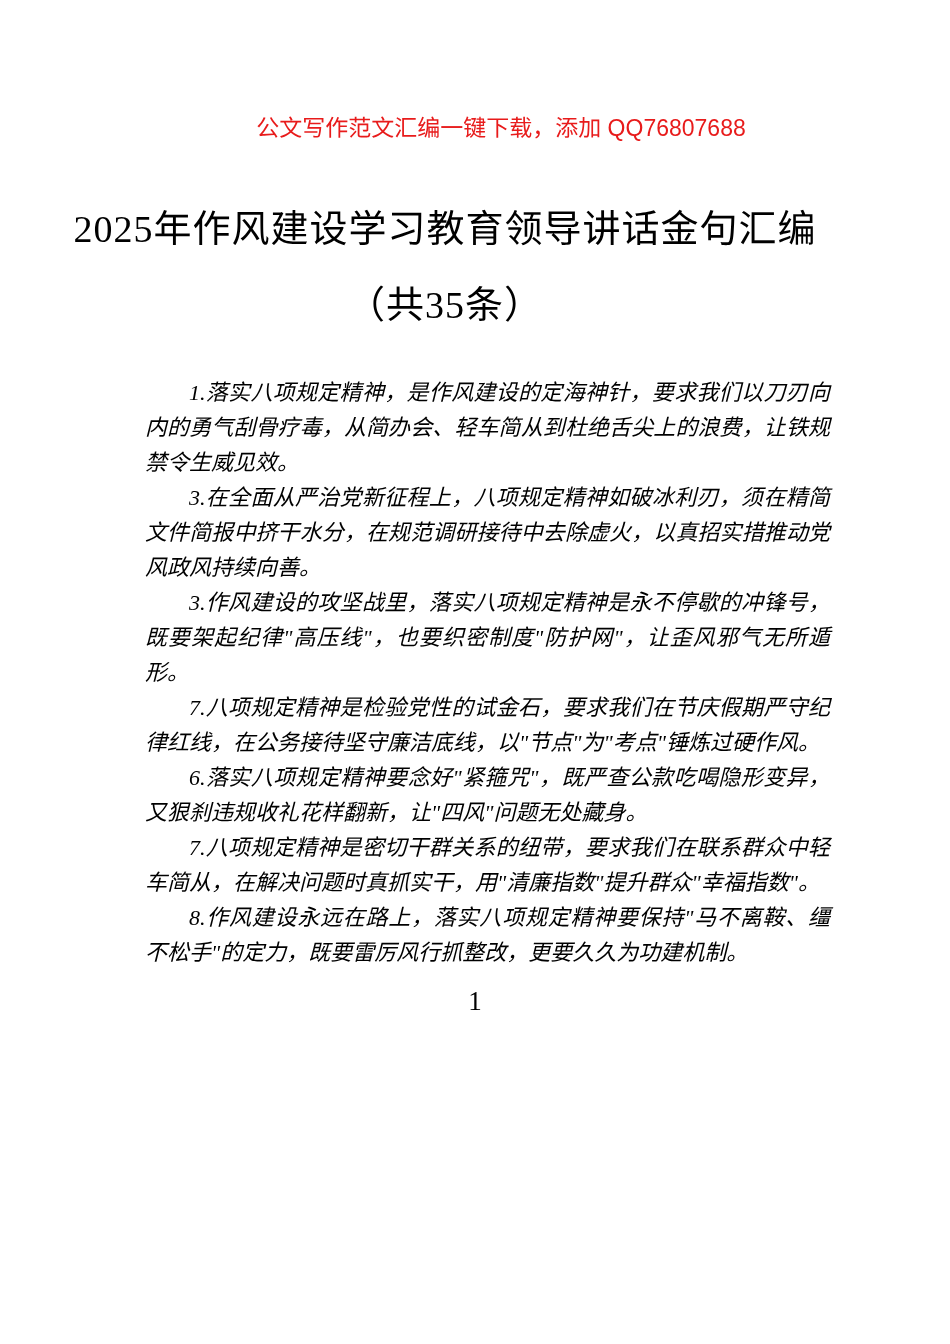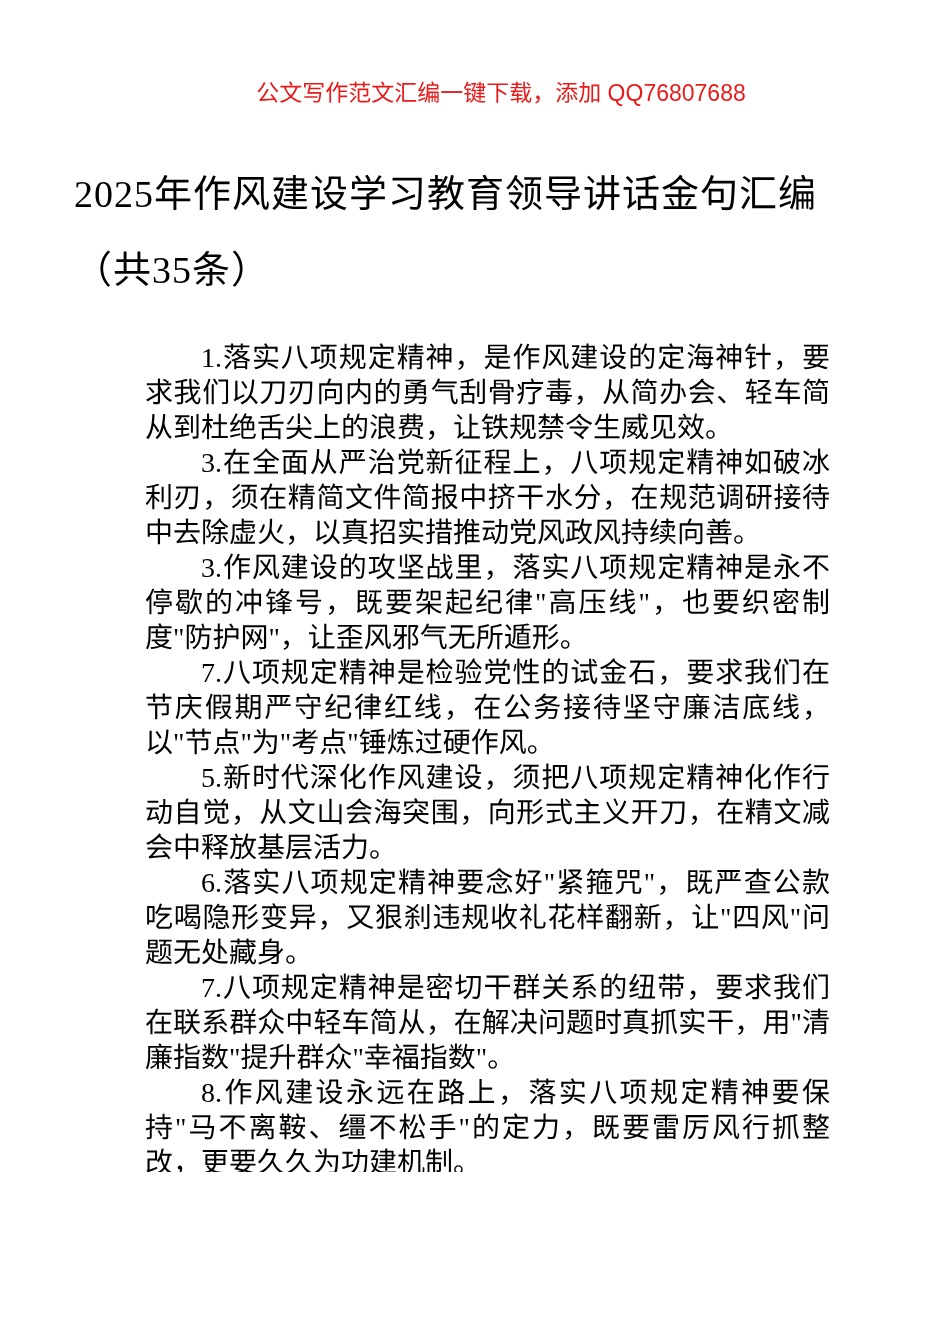--- a/index.html
+++ b/index.html
@@ -8,46 +8,47 @@
     background: #ffffff;
   }
   .page {
     position: relative;
     width: 950px;
     height: 1172px;
     margin: 0 auto;
     background: #ffffff;
     color: #000000;
     box-sizing: border-box;
-    padding-top: 78px;
+    padding-top: 113px;
     overflow: hidden;
   }
   .promo {
     font-family: "Liberation Sans", sans-serif;
     font-size: 23px;
     line-height: 30px;
     text-align: center;
     color: #e81b1b;
     transform: translateX(26px);
     white-space: nowrap;
   }
   .doc-title {
     font-family: "Liberation Serif", sans-serif;
     font-size: 38px;
     font-weight: normal;
     line-height: 76px;
-    text-align: left;
-    margin: 48px 118px 0 74px;
+    text-align: center;
+    margin: 48px 118px 0 58px;
     letter-spacing: 1px;
   }
   .doc-body {
     margin: 32px 120px 0 145px;
     font-family: "Liberation Serif", sans-serif;
-    font-size: 28px;
+    font-size: 22px;
     line-height: 35px;
+    font-style: italic;
   }
   .doc-body p {
     margin: 0;
     padding: 0;
     text-indent: 2em;
     text-align: justify;
     text-justify: inter-ideograph;
   }
   .page-number {
     margin-top: 14px;
@@ -64,21 +65,20 @@
 
   <div class="promo">公文写作范文汇编一键下载，添加 QQ76807688</div>
 
   <h1 class="doc-title">2025年作风建设学习教育领导讲话金句汇编（共35条）</h1>
 
   <div class="doc-body">
       <p>1.落实八项规定精神，是作风建设的定海神针，要求我们以刀刃向内的勇气刮骨疗毒，从简办会、轻车简从到杜绝舌尖上的浪费，让铁规禁令生威见效。</p>
       <p>3.在全面从严治党新征程上，八项规定精神如破冰利刃，须在精简文件简报中挤干水分，在规范调研接待中去除虚火，以真招实措推动党风政风持续向善。</p>
       <p>3.作风建设的攻坚战里，落实八项规定精神是永不停歇的冲锋号，既要架起纪律"高压线"，也要织密制度"防护网"，让歪风邪气无所遁形。</p>
       <p>7.八项规定精神是检验党性的试金石，要求我们在节庆假期严守纪律红线，在公务接待坚守廉洁底线，以"节点"为"考点"锤炼过硬作风。</p>
-      <p>5.新时代深化作风建设，须把八项规定精神化作行动自觉，从文山会海突围，向形式主义开刀，在精文减会中释放基层活力。</p>
       <p>6.落实八项规定精神要念好"紧箍咒"，既严查公款吃喝隐形变异，又狠刹违规收礼花样翻新，让"四风"问题无处藏身。</p>
       <p>7.八项规定精神是密切干群关系的纽带，要求我们在联系群众中轻车简从，在解决问题时真抓实干，用"清廉指数"提升群众"幸福指数"。</p>
       <p>8.作风建设永远在路上，落实八项规定精神要保持"马不离鞍、缰不松手"的定力，既要雷厉风行抓整改，更要久久为功建机制。</p>
     </div>
 
   <div class="page-number">1</div>
 
 </div>
 
 </body></html>

